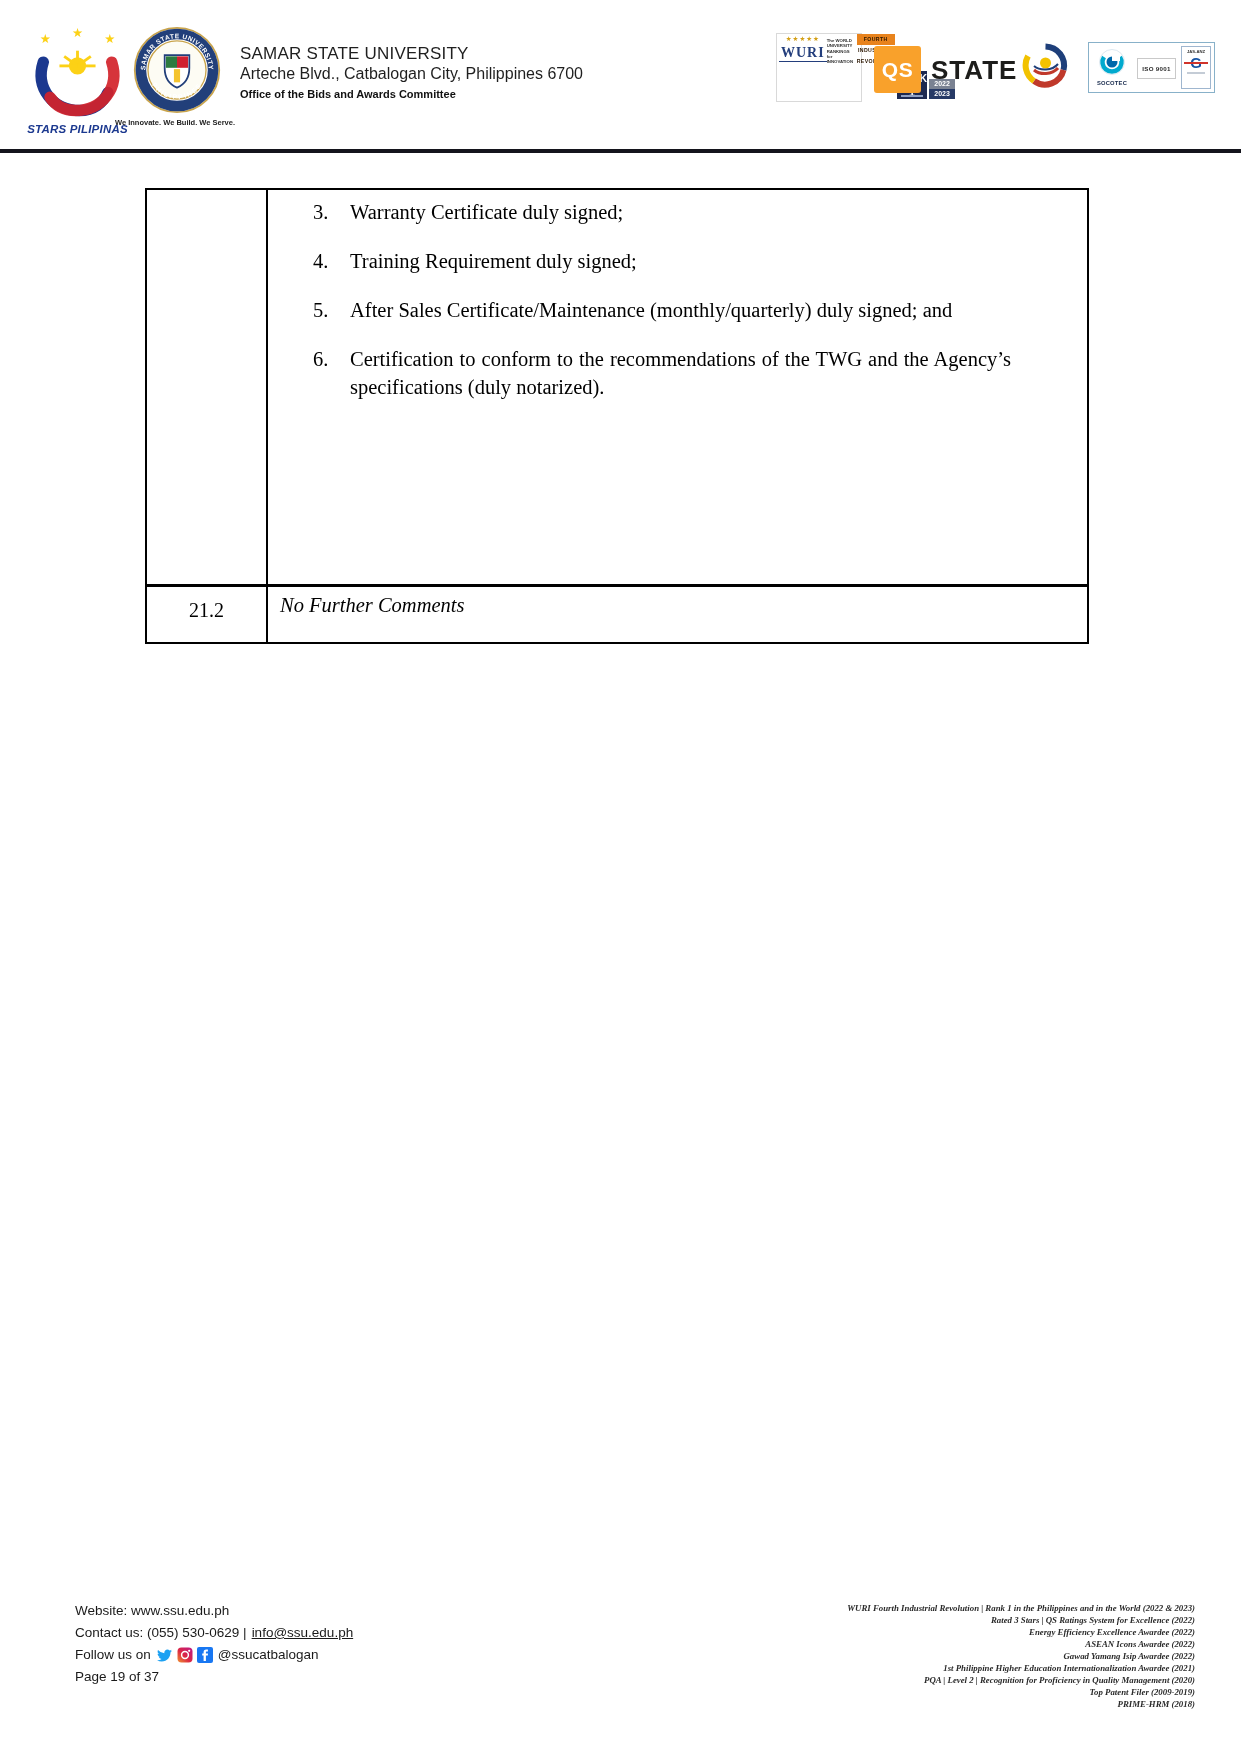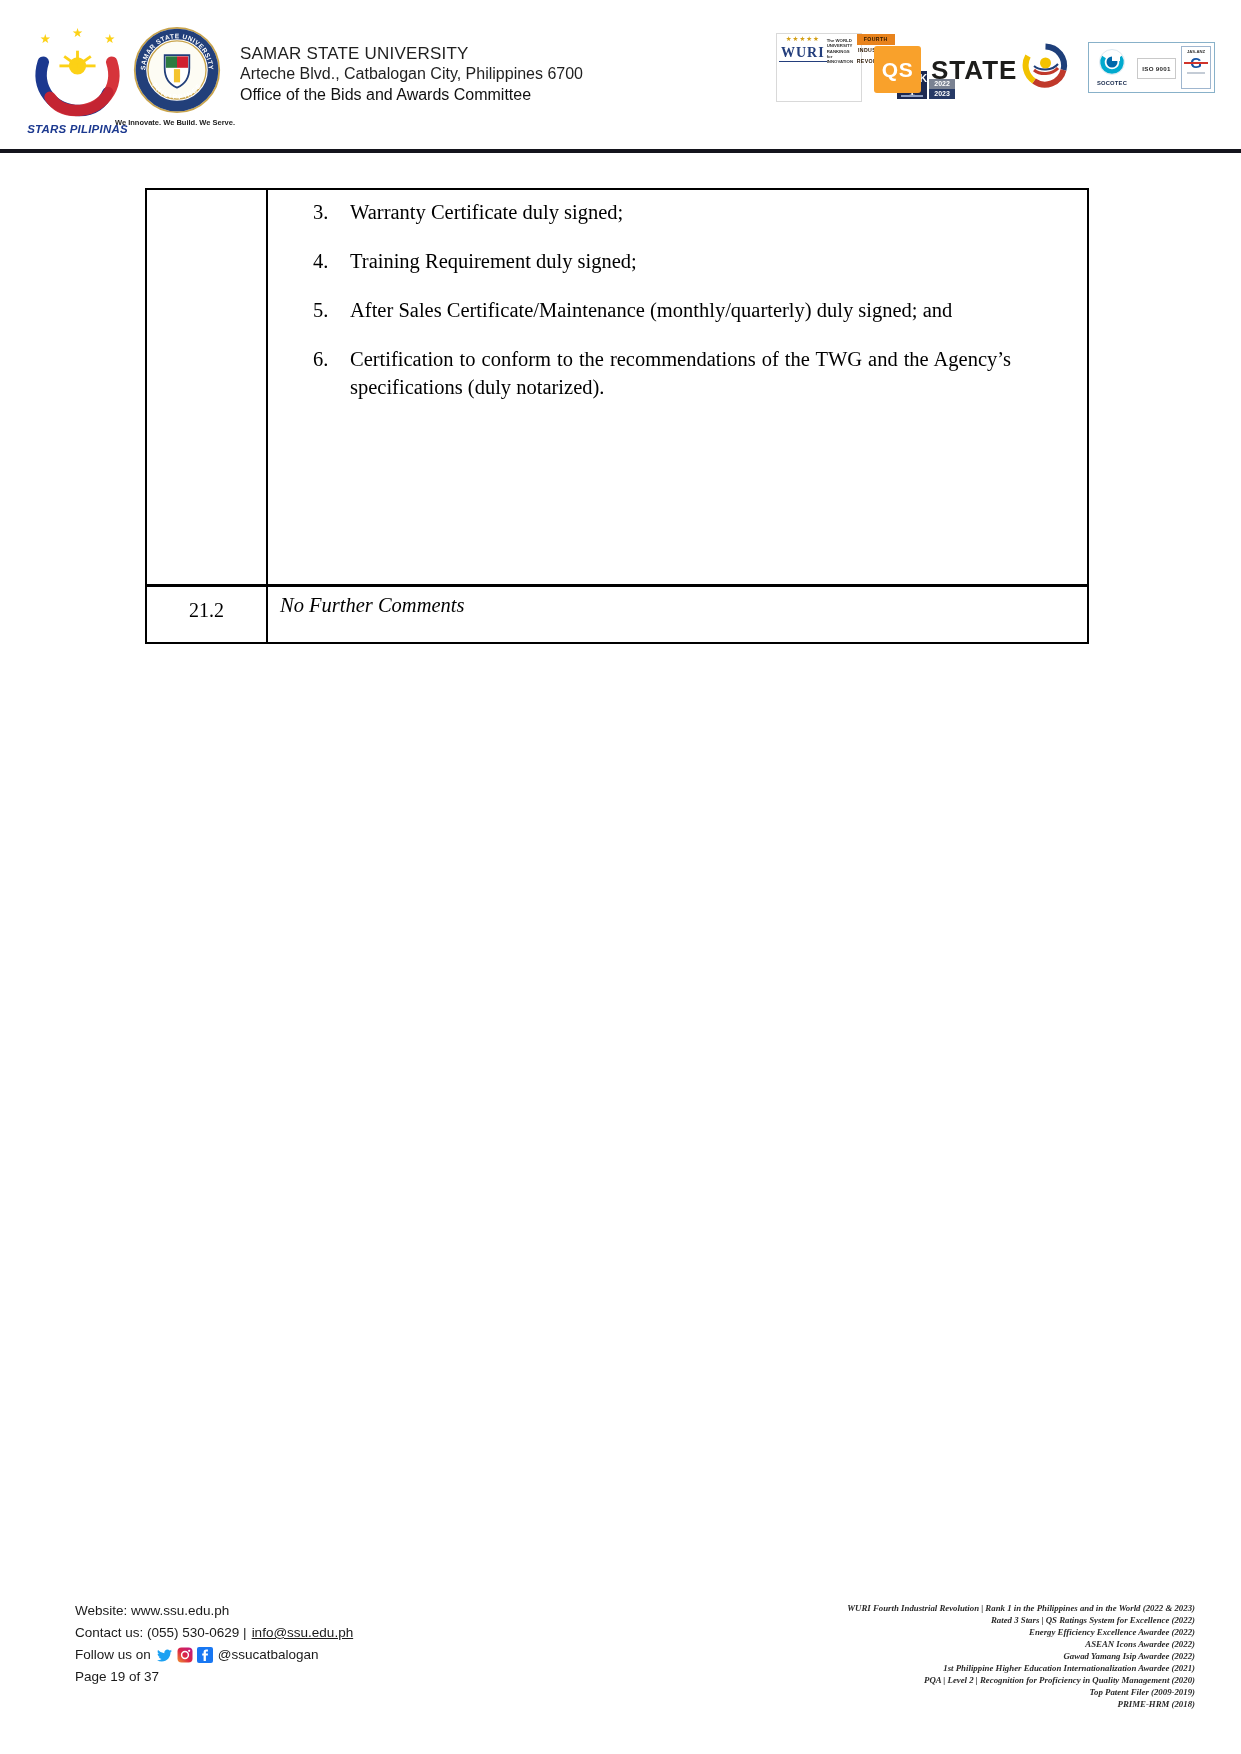--- a/index.html
+++ b/index.html
@@ -14,21 +14,21 @@
   .bp-label { margin-top:2px; font-size:11.5px; font-weight:800; font-style:italic;
               color:#1b388f; letter-spacing:.2px; white-space:nowrap; }
 
   .seal { position:absolute; left:133px; top:26px; width:90px; }
   .seal-tagline { position:absolute; left:-18px; top:92px; width:126px; 
                   font-size:7.5px; font-weight:700; color:#222; white-space:nowrap; }
 
   .org-block { position:absolute; left:240px; top:44px; }
   .org-name   { font-size:17px; color:#1f1f1f; line-height:20px; letter-spacing:.2px; }
   .org-address{ font-size:16px; color:#1f1f1f; line-height:20px; }
-  .org-office { font-size:16px; color:#111; font-weight:400; line-height:21px; }
+  .org-office { font-size:11px; color:#111; font-weight:700; line-height:21px; }
 
   .wuri { position:absolute; left:776px; top:33px; width:86px; height:69px;
           border:1px solid #d9d9d9; background:#fff; box-sizing:border-box;
           display:flex; flex-direction:row; }
   .wuri-top { height:31px; display:flex; padding:1px 2px; box-sizing:border-box; }
   .wuri-left { flex:1; text-align:center; }
   .wuri-stars { font-size:6.5px; color:#d4a017; letter-spacing:1px; line-height:8px; }
   .wuri-name { font-family:"Liberation Serif",serif; font-size:14px; font-weight:700;
                color:#233e7c; letter-spacing:1px; line-height:16px;
                border-bottom:1px solid #233e7c; display:inline-block; padding:0 2px; }

